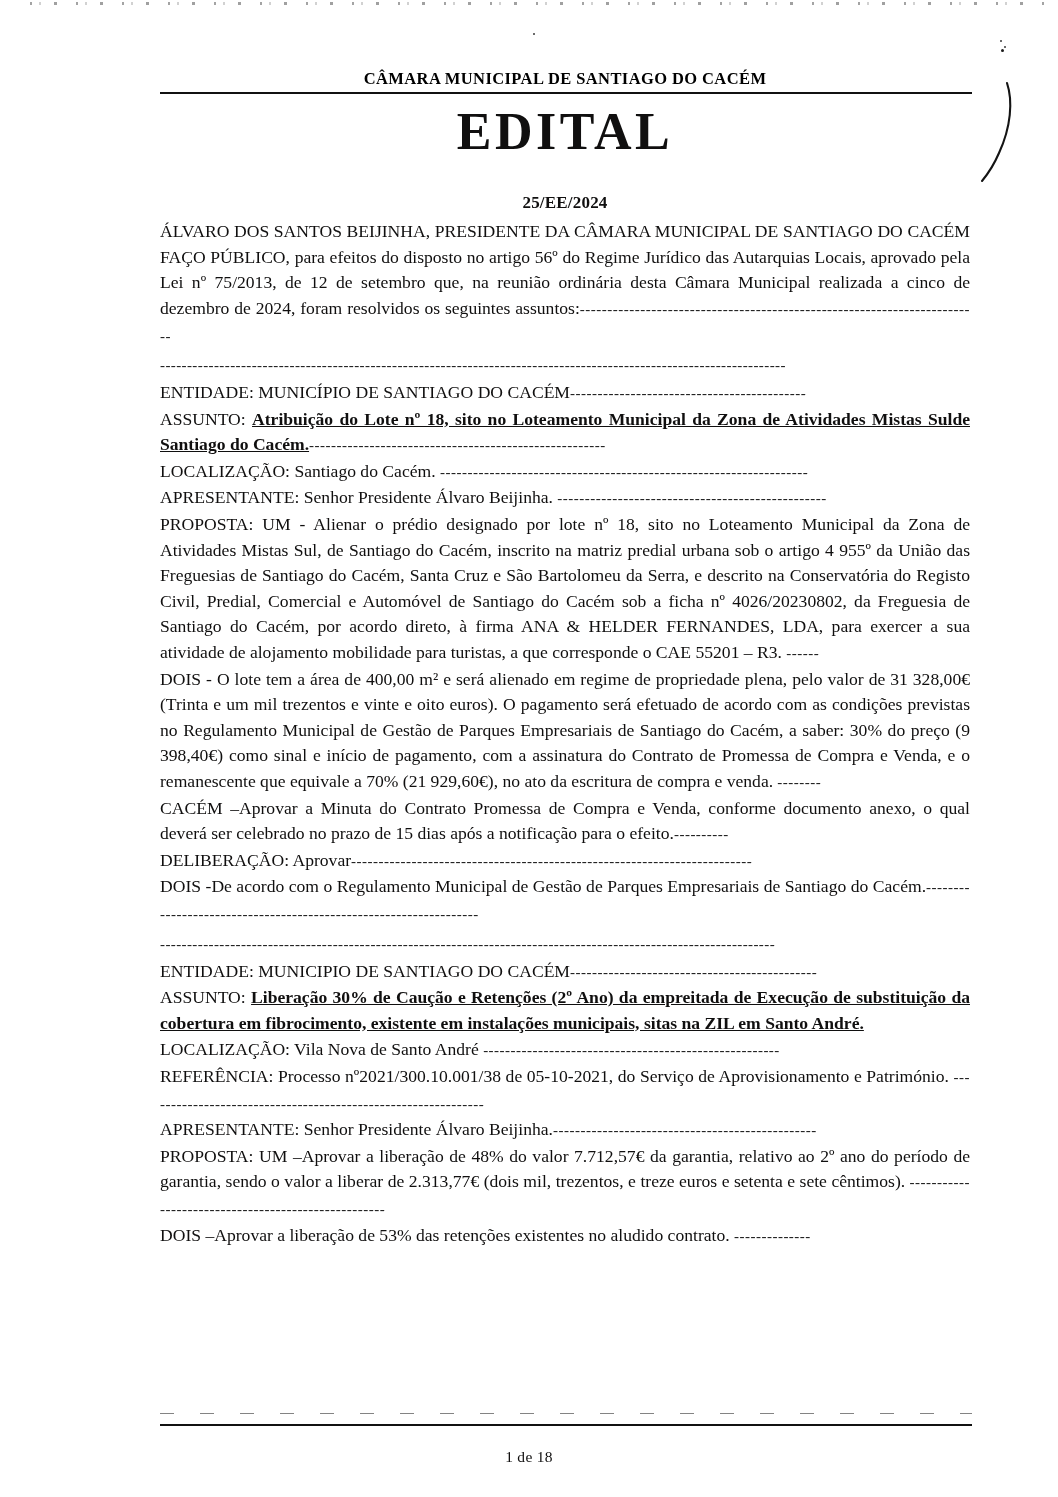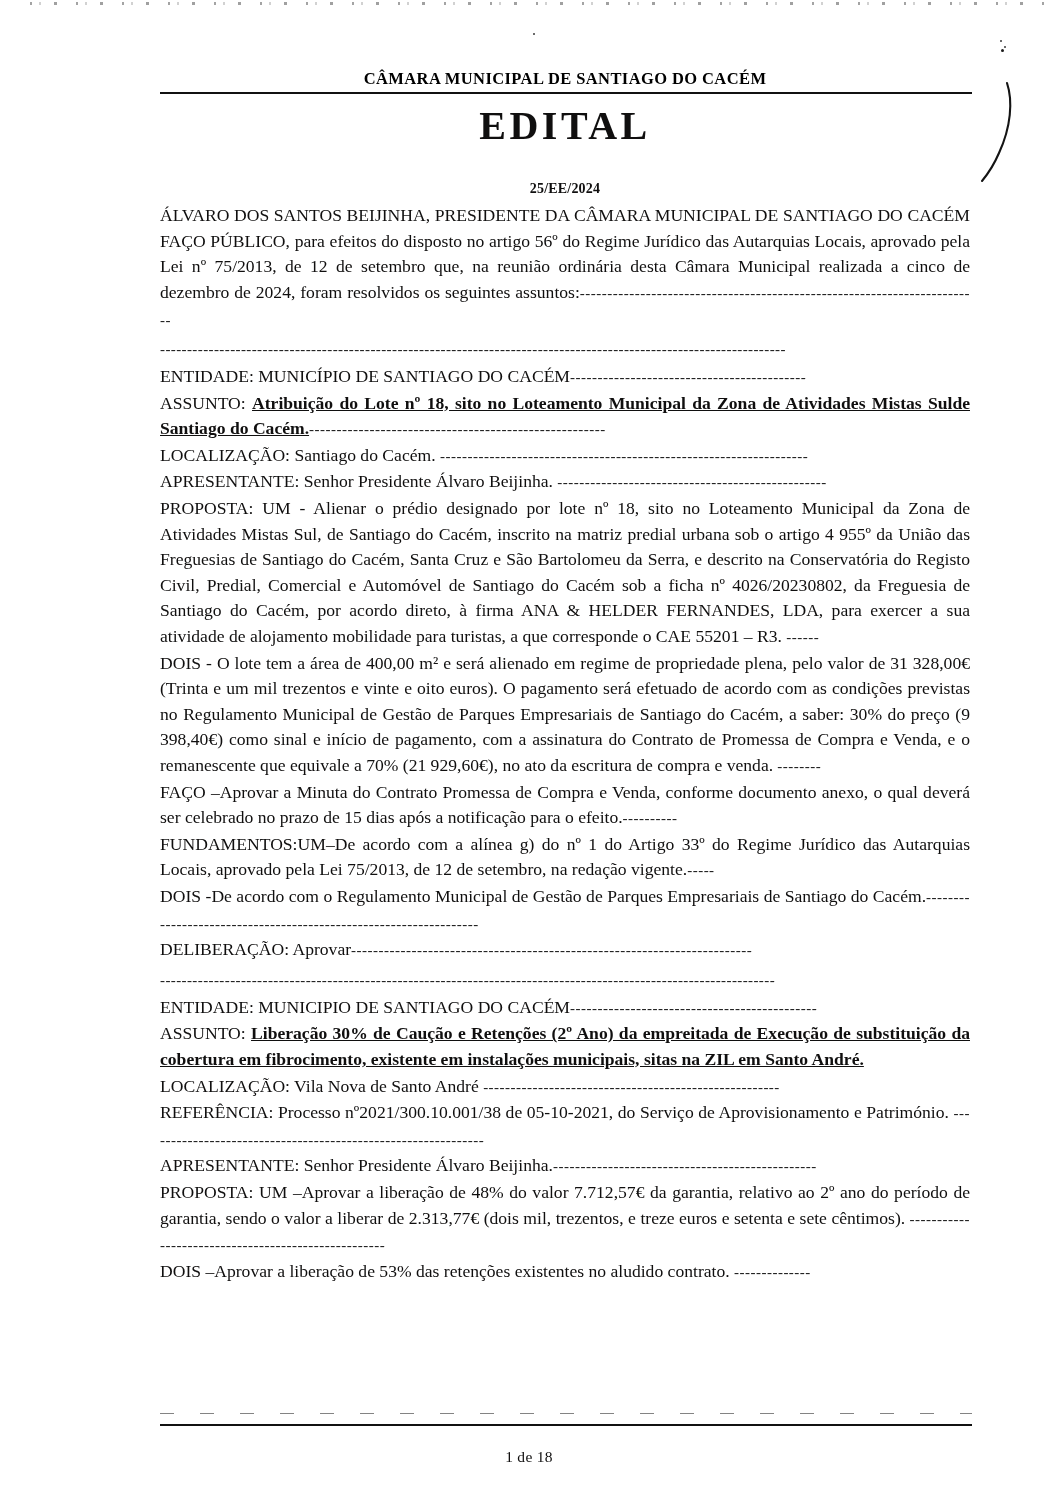--- a/index.html
+++ b/index.html
@@ -69,31 +69,31 @@
   .header-rule {
     border: 0;
     border-top: 2px solid #111;
     margin: 4px 0 0 0;
     width: 812px;
   }
 
   .doc-title {
     text-align: center;
     font-weight: bold;
-    font-size: 40px;
+    font-size: 52px;
     letter-spacing: 3.5px;
     margin-top: 12px;
     line-height: 1;
     font-family: "Liberation Serif", "DejaVu Serif", serif;
   }
 
   .doc-number {
     text-align: center;
     font-weight: bold;
-    font-size: 14px;
+    font-size: 17px;
     margin-top: 35px;
     letter-spacing: .2px;
   }
 
   
   .para {
     font-size: 17.6px;
     line-height: 25.6px;
     text-align: justify;
     text-justify: inter-word;
@@ -210,27 +210,26 @@
 
       <p class="para"><span class="label-b">LOCALIZAÇÃO:</span> <span>Santiago do Cacém.</span> <span class="fill">-------------------------------------------------------------------</span></p>
 
 
       <p class="para"><span class="label-b">APRESENTANTE:</span> <span>Senhor Presidente Álvaro Beijinha.</span> <span class="fill">-------------------------------------------------</span></p>
 
       <p class="para"><span class="label-b">PROPOSTA:</span> <span class="label-b">UM</span><span> - Alienar o prédio designado por lote nº 18, sito no Loteamento Municipal da Zona de Atividades Mistas Sul, de Santiago do Cacém, inscrito na matriz predial urbana sob o artigo 4 955º da União das Freguesias de Santiago do Cacém, Santa Cruz e São Bartolomeu da Serra, e descrito na Conservatória do Registo Civil, Predial, Comercial e Automóvel de Santiago do Cacém sob a ficha nº 4026/20230802, da Freguesia de Santiago do Cacém, por acordo direto, à firma ANA &amp; HELDER FERNANDES, LDA, para exercer a sua atividade de alojamento mobilidade para turistas, a que corresponde o CAE 55201 – R3.</span><span class="fill"> ------</span></p>
 
       <p class="para"><span class="label-b">DOIS</span><span> - O lote tem a área de 400,00 m² e será alienado em regime de propriedade plena, pelo valor de 31 328,00€ (Trinta e um mil trezentos e vinte e oito euros). O pagamento será efetuado de acordo com as condições previstas no Regulamento Municipal de Gestão de Parques Empresariais de Santiago do Cacém, a saber: 30% do preço (9 398,40€) como sinal e início de pagamento, com a assinatura do Contrato de Promessa de Compra e Venda, e o remanescente que equivale a 70% (21 929,60€), no ato da escritura de compra e venda.</span><span class="fill"> --------</span></p>
 
-      <p class="para"><span class="label-b">FAÇO</span><span> –Aprovar a Minuta do Contrato Promessa de Compra e Venda, conforme documento anexo, o qual deverá ser celebrado no prazo de 15 dias após a notificação para o efeito.</span><span class="fill">----------</span></p>
-
-      <p class="para"><span class="label-b">FUNDAMENTOS:</span><span class="label-b">UM</span><span>–De acordo com a alínea g) do nº 1 do Artigo 33º do Regime Jurídico das Autarquias Locais, aprovado pela Lei 75/2013, de 12 de setembro, na redação vigente.</span><span class="fill">-----</span></p>
+      <p class="para"><span class="label-b">CACÉM</span><span> –Aprovar a Minuta do Contrato Promessa de Compra e Venda, conforme documento anexo, o qual deverá ser celebrado no prazo de 15 dias após a notificação para o efeito.</span><span class="fill">----------</span></p>
+
+
+      <p class="para"><span class="label-b">DELIBERAÇÃO:</span> <span>Aprovar</span><span class="fill">-------------------------------------------------------------------------</span></p>
 
       <p class="para"><span class="label-b">DOIS</span><span> -De acordo com o Regulamento Municipal de Gestão de Parques Empresariais de Santiago do Cacém.</span><span class="fill">------------------------------------------------------------------</span></p>
-
-      <p class="para"><span class="label-b">DELIBERAÇÃO:</span> <span>Aprovar</span><span class="fill">-------------------------------------------------------------------------</span></p>
 
 
       <div class="sep-row">------------------------------------------------------------------------------------------------------------------</div>
     </div>
 
     <div class="block">
 
       <p class="para"><span class="label-b">ENTIDADE:</span> <span class="label-b">MUNICIPIO DE SANTIAGO DO CACÉM</span><span class="fill">---------------------------------------------</span></p>
 
       <p class="para"><span class="label-b">ASSUNTO:</span> <span class="u">Liberação 30% de Caução e Retenções (2º Ano) da empreitada de Execução de substituição da cobertura em fibrocimento, existente em instalações municipais, sitas na ZIL em Santo André.</span><span class="fill"></span></p>

